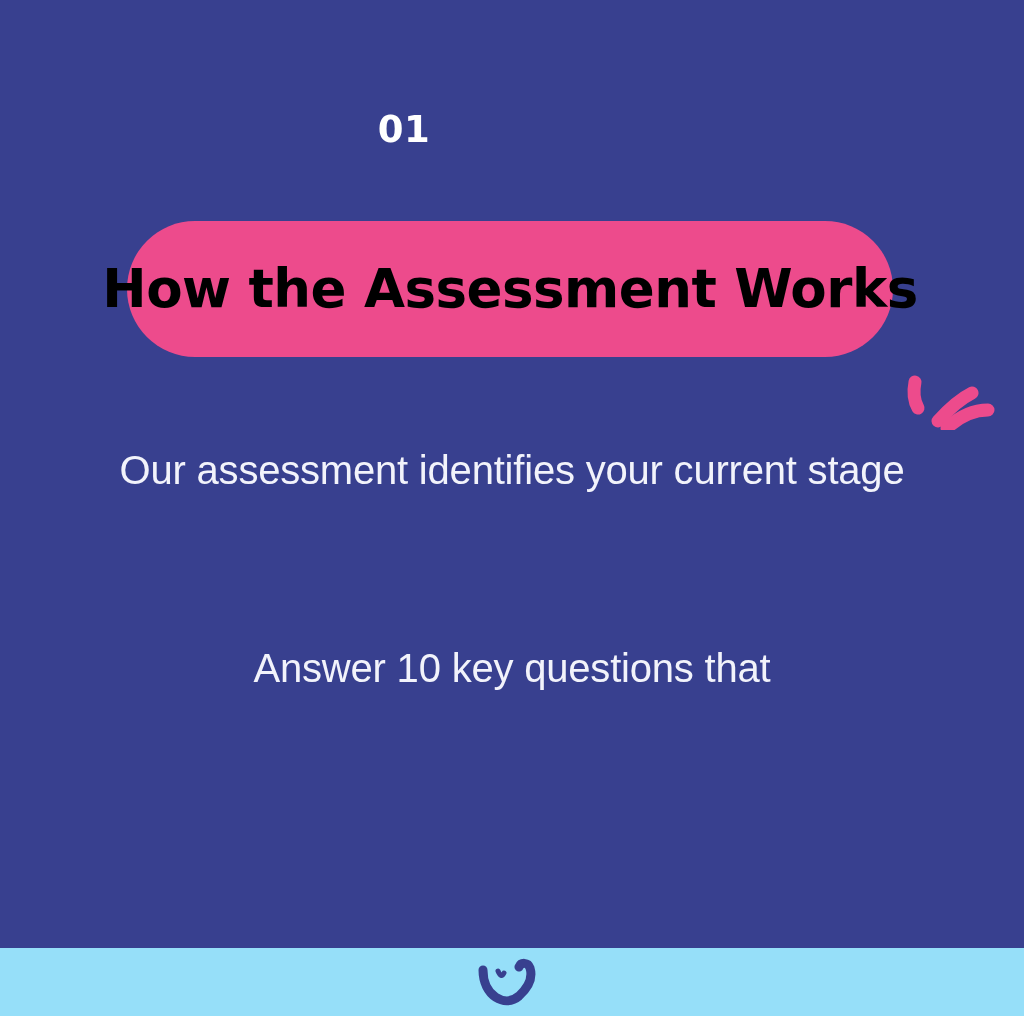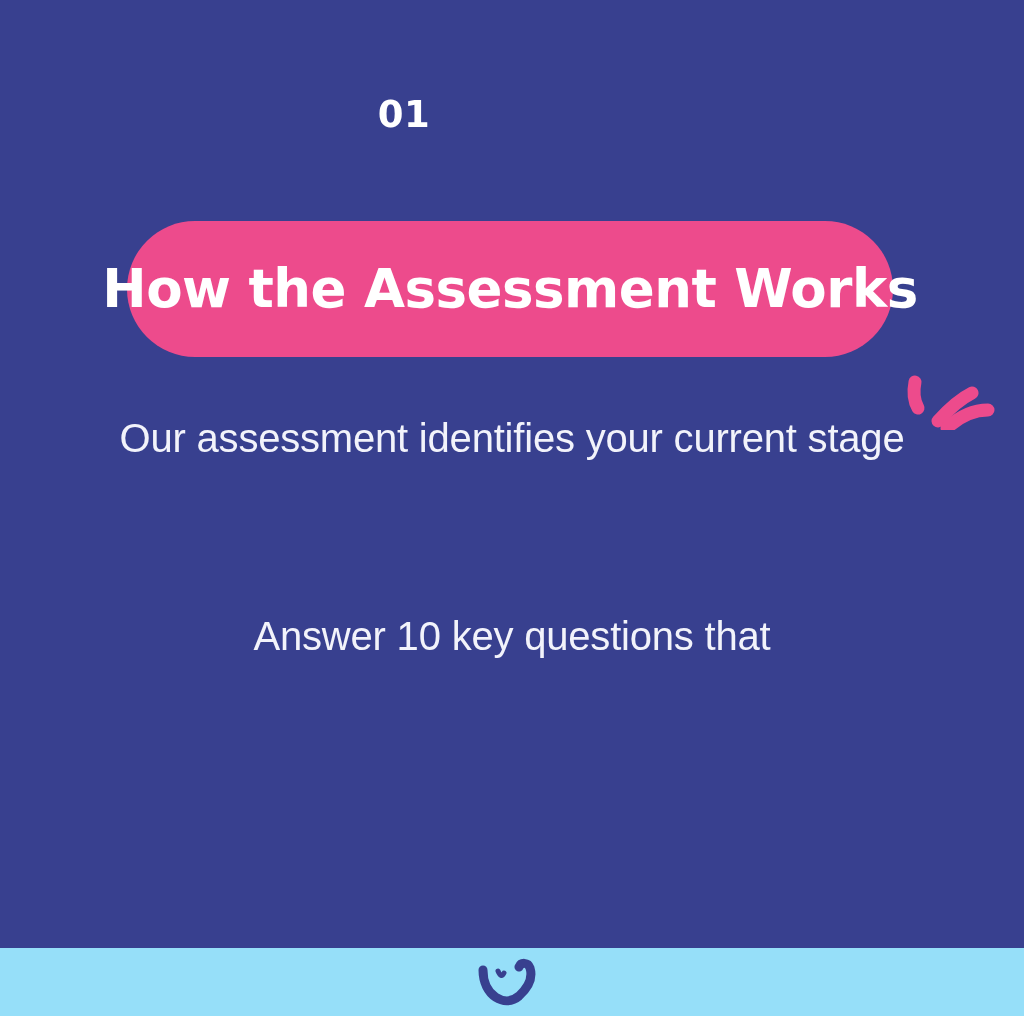--- a/index.html
+++ b/index.html
@@ -18,21 +18,21 @@
     position: relative;
     width: 1024px;
     height: 1016px;
     background: #38408f;
     overflow: hidden;
   }
 
   
   .step-number {
     position: absolute;
-    top: 93px;
+    top: 108px;
     left: 0;
     width: 808px;
     text-align: center;
     color: #ffffff;
     font-family: "DejaVu Sans", sans-serif;
     font-size: 37px;
     font-weight: 700;
     letter-spacing: 0.5px;
     line-height: 44px;
   }
@@ -45,21 +45,21 @@
     width: 766px;
     height: 136px;
     background: #ed4b8c;
     border-radius: 68px;
     display: flex;
     align-items: center;
     justify-content: center;
     box-sizing: border-box;
   }
   .title-pill-text {
-    color: #ffffff;
+    color: #000000;
     font-family: "DejaVu Sans", sans-serif;
     font-size: 53px;
     font-weight: 700;
     letter-spacing: -0.5px;
     line-height: 58px;
     white-space: nowrap;
     text-align: center;
   }
 
   
@@ -67,20 +67,21 @@
     position: absolute;
     left: 0;
     width: 1024px;
     text-align: center;
     color: #f2f3fb;
     font-family: "Liberation Sans", sans-serif;
     font-weight: 400;
     font-size: 40px;
     line-height: 56px;
     letter-spacing: -0.2px;
+    margin-top: 32px;
   }
   .body-block.para-1 { top: 410px; }
   .body-block.para-2 { top: 608px; }
   .body-line { display: block; }
 
   
   .decor-marks {
     position: absolute;
     left: 900px;
     top: 368px;

